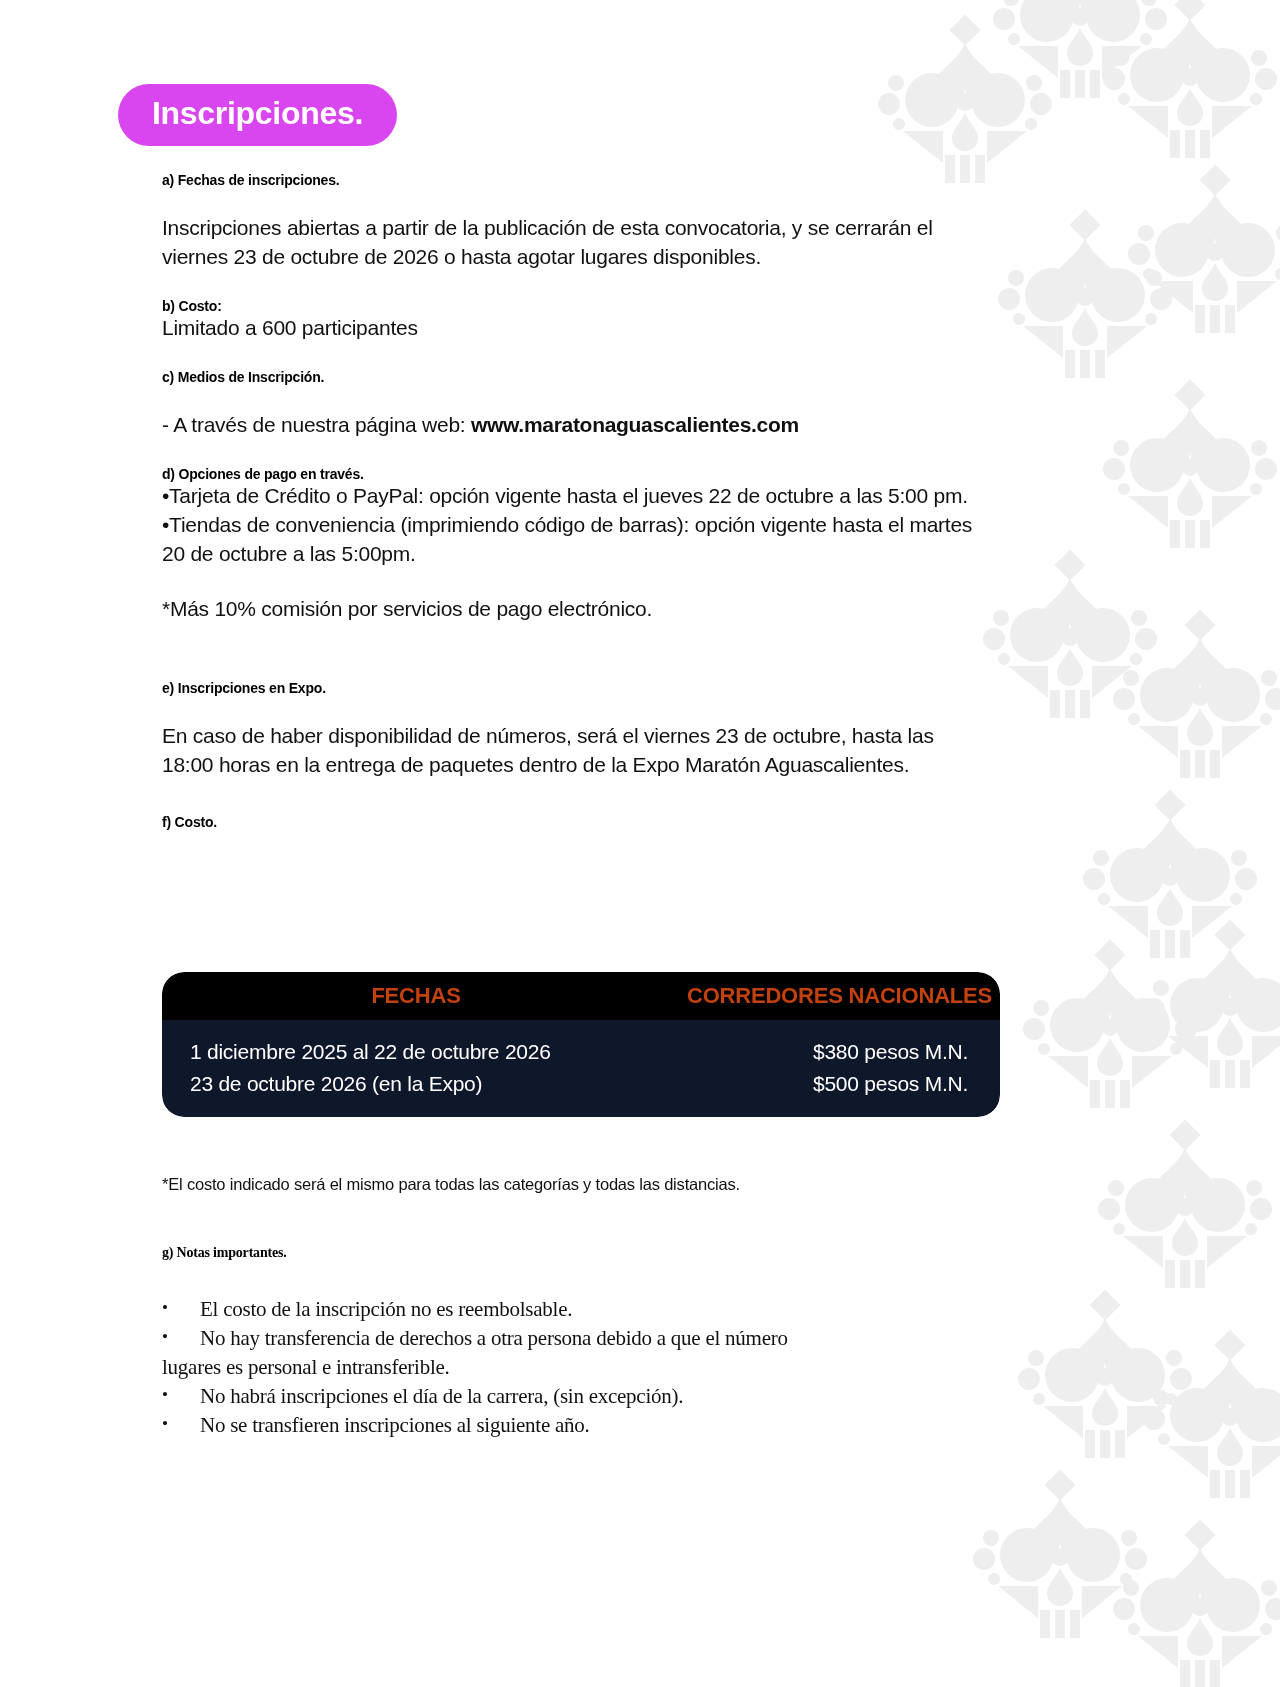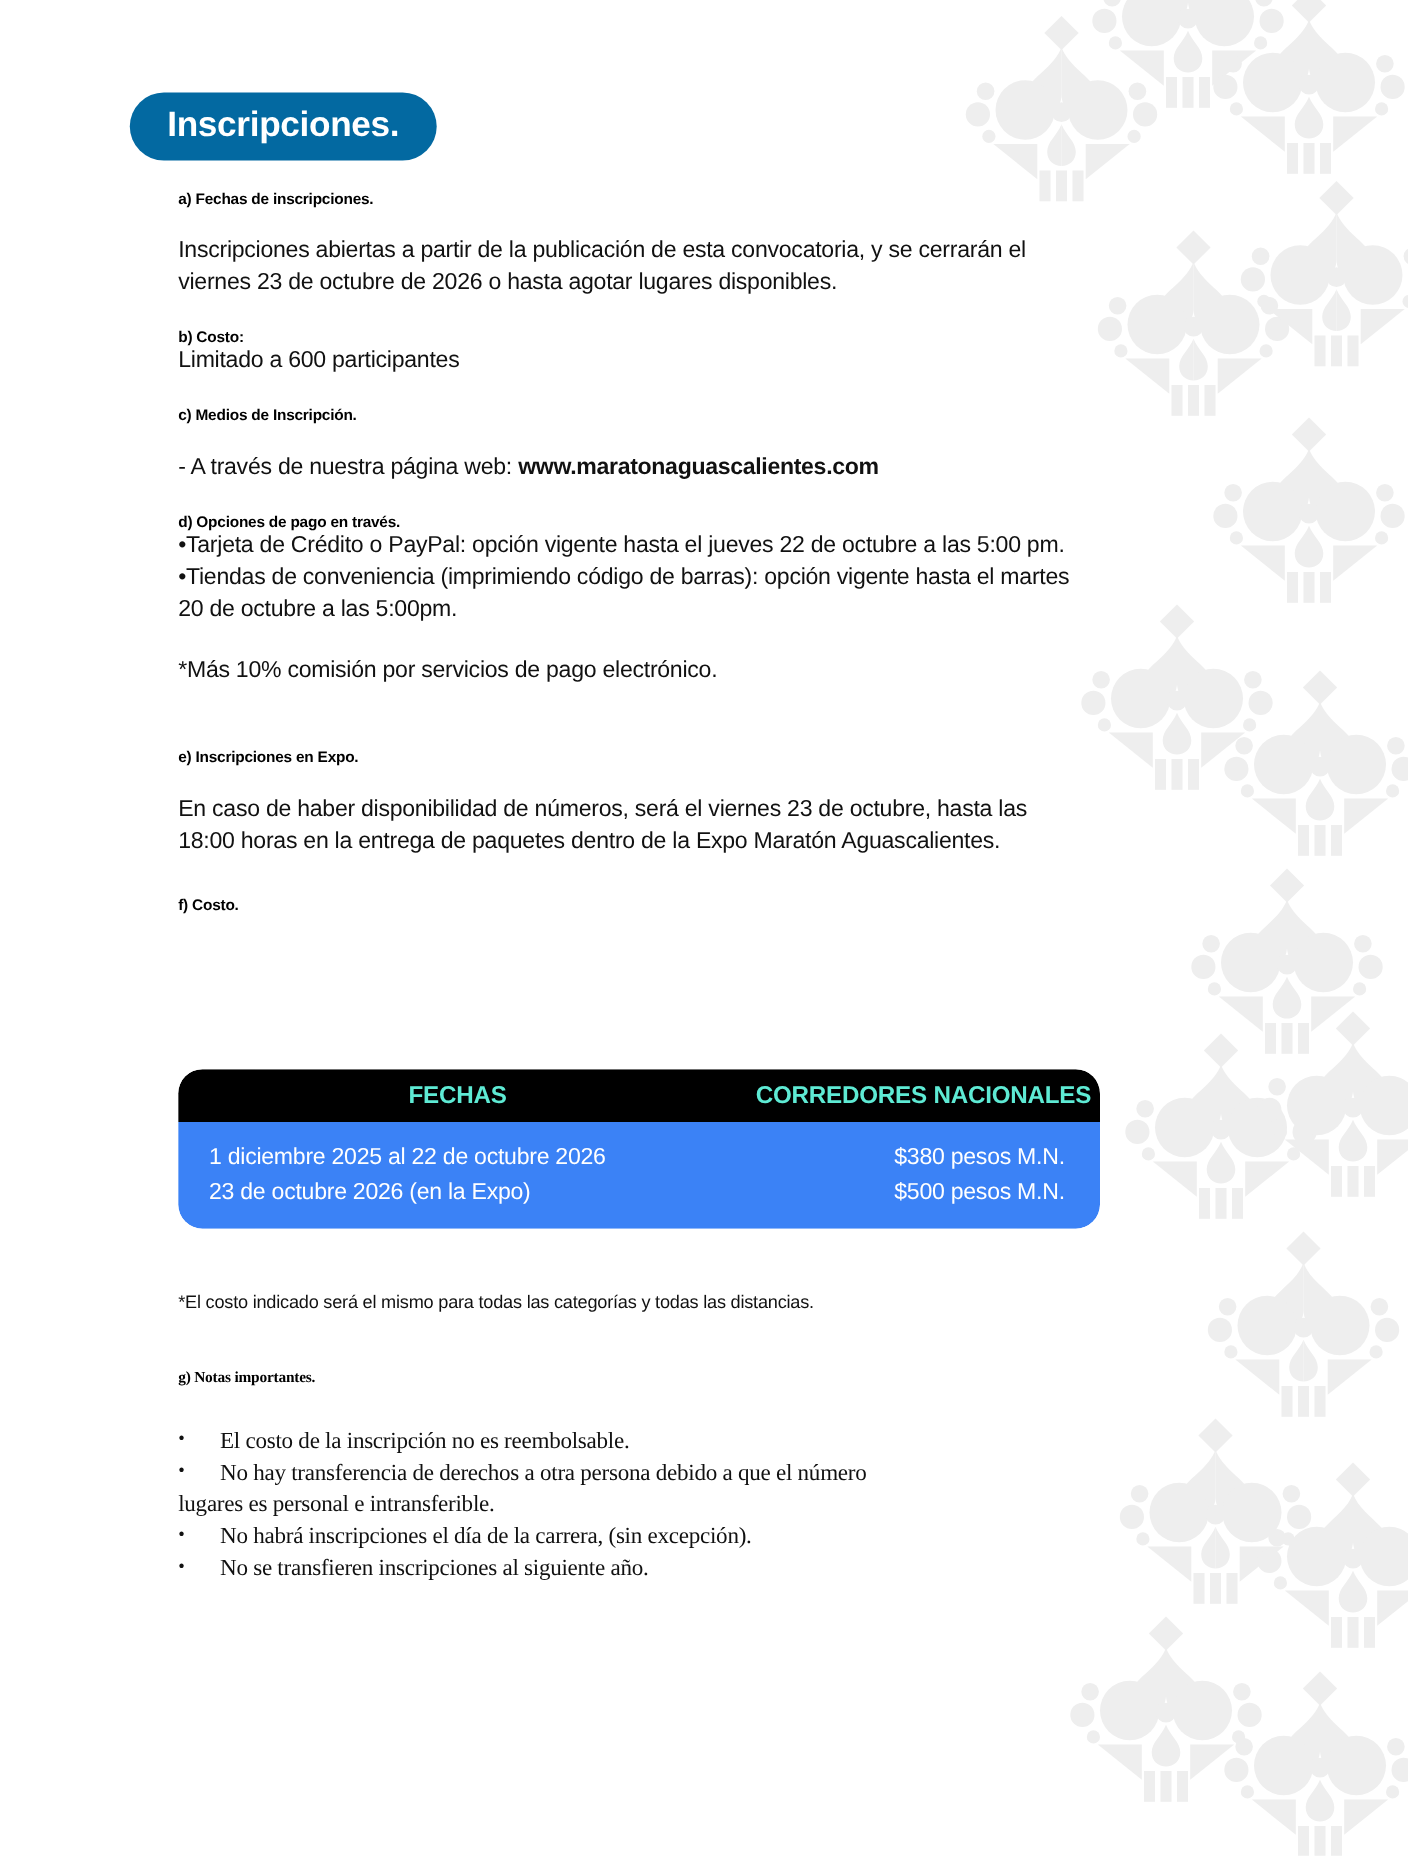--- a/index.html
+++ b/index.html
@@ -32,21 +32,21 @@
     z-index: 2;
     width: 1280px;
     height: 1687px;
     box-sizing: border-box;
   }
 
   .title-badge {
     position: absolute;
     left: 118px;
     top: 84px;
-    background: #0369a1;
+    background: #d946ef;
     border-radius: 40px;
     padding: 13px 34px 17px 34px;
     color: #ffffff;
     font-size: 32px;
     font-weight: bold;
     letter-spacing: -0.3px;
     line-height: 1;
     text-align: center;
   }
 
@@ -85,21 +85,21 @@
   .cost-table {
     position: absolute;
     left: 162px;
     top: 972px;
     width: 838px;
     border-radius: 22px;
     overflow: hidden;
   }
   .cost-head {
     background: #000000;
-    color: #5eead4;
+    color: #c2410c;
     display: flex;
     align-items: center;
     height: 48px;
     border-top-left-radius: 22px;
     border-top-right-radius: 22px;
   }
   .cost-head .c1,
   .cost-body .c1 {
     width: 468px;
     box-sizing: border-box;
@@ -117,21 +117,21 @@
     padding-left: 40px;
   }
   .cost-head .c2 {
     text-align: right;
     font-size: 22px;
     font-weight: bold;
     letter-spacing: -0.2px;
     padding-right: 8px;
   }
   .cost-body {
-    background: #3b82f6;
+    background: #0f172a;
     padding: 16px 0 18px 0;
     border-bottom-left-radius: 22px;
     border-bottom-right-radius: 22px;
   }
   .cost-row {
     display: flex;
     align-items: center;
     color: #ffffff;
     font-size: 21px;
     letter-spacing: -0.25px;

